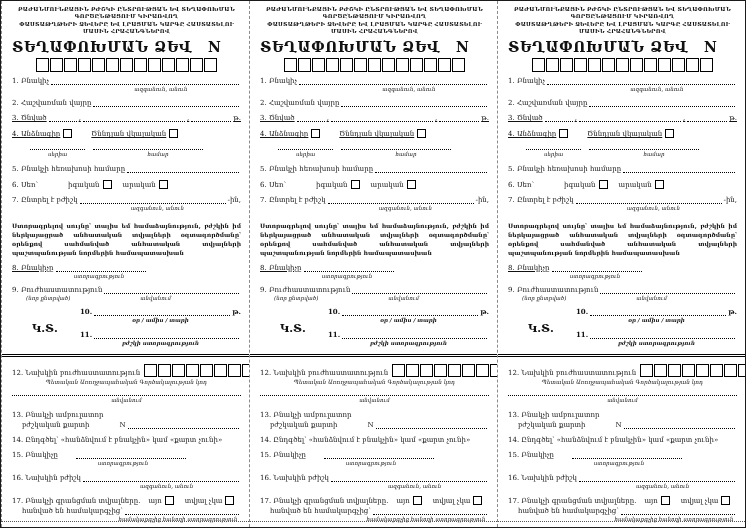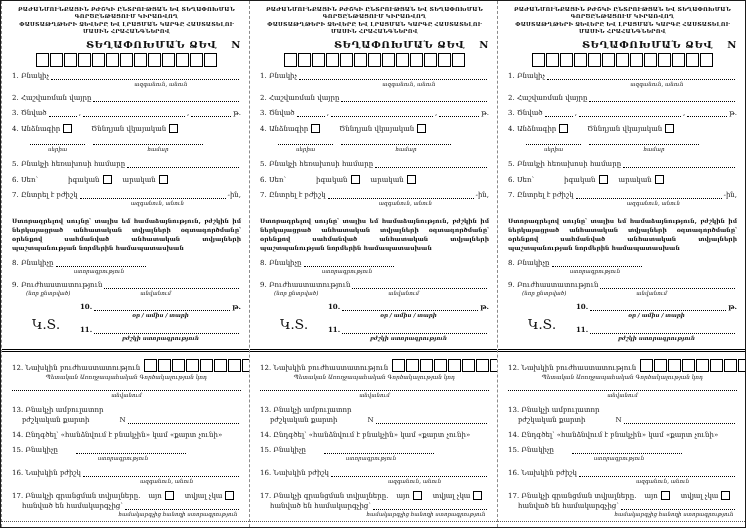--- a/index.html
+++ b/index.html
@@ -8,46 +8,46 @@
     width:746px;height:528px;background:#fff;border:1px solid #1a1a1a;
     display:flex;position:relative;overflow:hidden;
     font-family:"DejaVu Serif","DejaVu Sans",serif;color:#111;
   }
   .col{
     flex:1 1 0;min-width:0;position:relative;overflow:hidden;
     border-left:1px dashed #8a8a8a;
     padding:5px 8px 24px 10px;
   }
   .hdr{font-size:5.5px;font-weight:700;text-align:center;line-height:1.35;letter-spacing:.2px;}
-  .title{font-size:10px;font-weight:700;text-align:right;margin-top:3px;letter-spacing:.6px;white-space:nowrap;}
+  .title{font-size:14px;font-weight:700;text-align:left;margin-top:3px;letter-spacing:.6px;white-space:nowrap;}
   .title .tno{margin-left:10px;}
   .boxrow{display:flex;justify-content:center;gap:1px;margin:3px 0 5px 0;}
   .boxrow.inline{display:inline-flex;margin:0 0 0 4px;vertical-align:middle;flex:1;}
   .cbox{flex:0 0 13px;width:13px;height:14px;border:1px solid #000;background:#fff;}
   .boxrow.inline .cbox{flex:1 1 12px;height:13px;}
   .fld{font-size:7px;display:flex;align-items:flex-end;white-space:nowrap;margin-top:7px;line-height:1.15;}
   .fld .lbl{flex:none;}
   .u{flex:1 1 auto;border-bottom:1px dotted #000;height:8px;min-width:8px;margin:0 2px;}
   .u.block{display:block;height:9px;margin:2px 0 0 0;}
   .uw28{flex:0 0 28px;} .uw40{flex:0 0 40px;} .uw55{flex:0 0 55px;} .uw90{flex:0 0 90px;} .uw110{flex:0 0 110px;}
   .cap{font-size:5.5px;font-style:italic;text-align:center;line-height:1.2;margin-top:1px;}
   .caprow{display:flex;font-size:5.5px;font-style:italic;line-height:1.2;margin-top:1px;}
   .caprow .capl{flex:none;padding-left:14px;}
   .caprow .capc{flex:1;text-align:center;}
   .ck{flex:none;width:9px;height:9px;border:1px solid #000;background:#fff;margin:0 3px 0 3px;align-self:center;}
   .sp8{flex:0 0 8px;} .sp16{flex:0 0 16px;} .sp30{flex:0 0 30px;}
   .para{font-size:6px;font-weight:700;text-align:justify;line-height:1.5;margin-top:9px;}
   .ktrow{display:flex;margin-top:6px;}
-  .ktrow .kt{flex:0 0 68px;font-size:13px;font-weight:400;padding:14px 0 0 20px;}
+  .ktrow .kt{flex:0 0 68px;font-size:11px;font-weight:700;padding:14px 0 0 20px;}
   .ktrow .ktright{flex:1;min-width:0;font-weight:bold;}
   .sep{border-top:3px double #000;margin:8px -8px 2px -10px;}
   .smallcap{font-size:5.8px;font-style:italic;text-align:center;margin-top:2px;}
   .indent{padding-left:10px;}
   .cutline{position:absolute;left:0;right:0;bottom:5px;border-top:1px dotted #555;}
-  .mt2{margin-top:2px;} .mt4{margin-top:4px;} .mt9{}
+  .mt2{margin-top:2px;} .mt4{margin-top:4px;} .mt9{text-decoration:underline;}
 </style>
 </head>
 <body>
 
 <div class="page">
 
   <section class="col">
     <div class="hdr">ԲԱԺԱՆՄՈՒՆՔԱՅԻՆ ԲԺՇԿԻ ԸՆՏՐՈՒԹՅԱՆ ԵՎ ՏԵՂԱՓՈԽՄԱՆ ԳՈՐԾԸՆԹԱՑՈՒՄ ԿԻՐԱՌՎՈՂ</div>
     <div class="hdr">ՓԱՍՏԱԹՂԹԵՐԻ ՁԵՎԵՐԸ ԵՎ ԼՐԱՑՄԱՆ ԿԱՐԳԸ ՀԱՍՏԱՏԵԼՈՒ ՄԱՍԻՆ ՀՐԱՀԱՆԳՆԵՐՈՎ</div>
 

